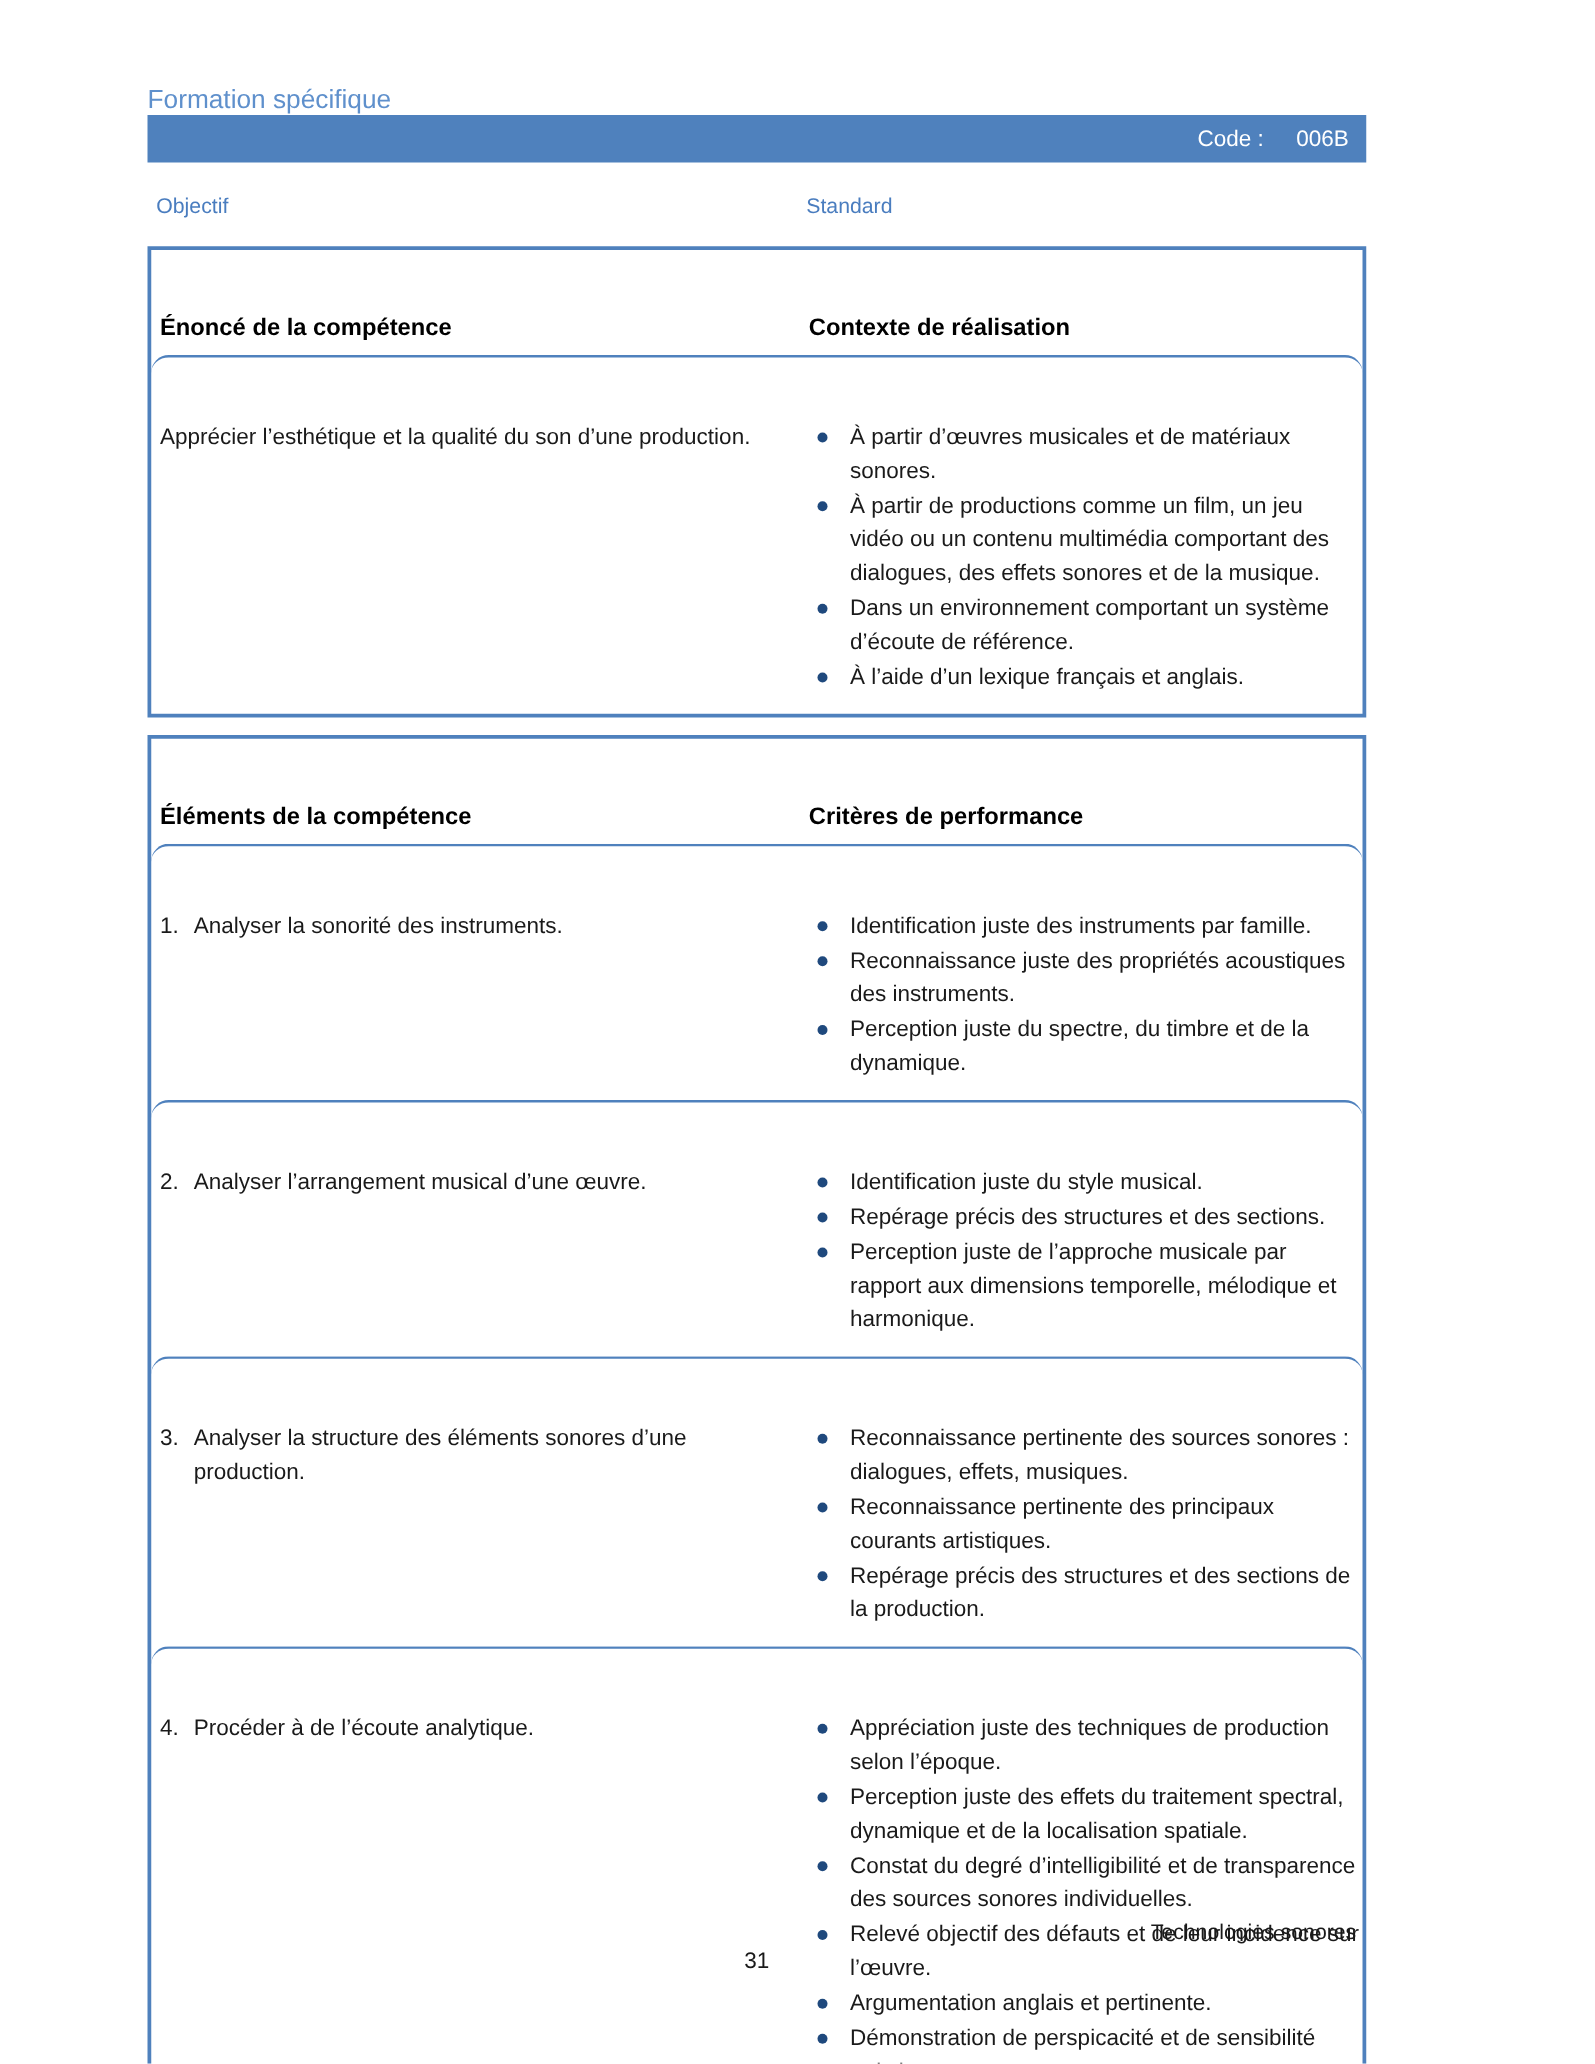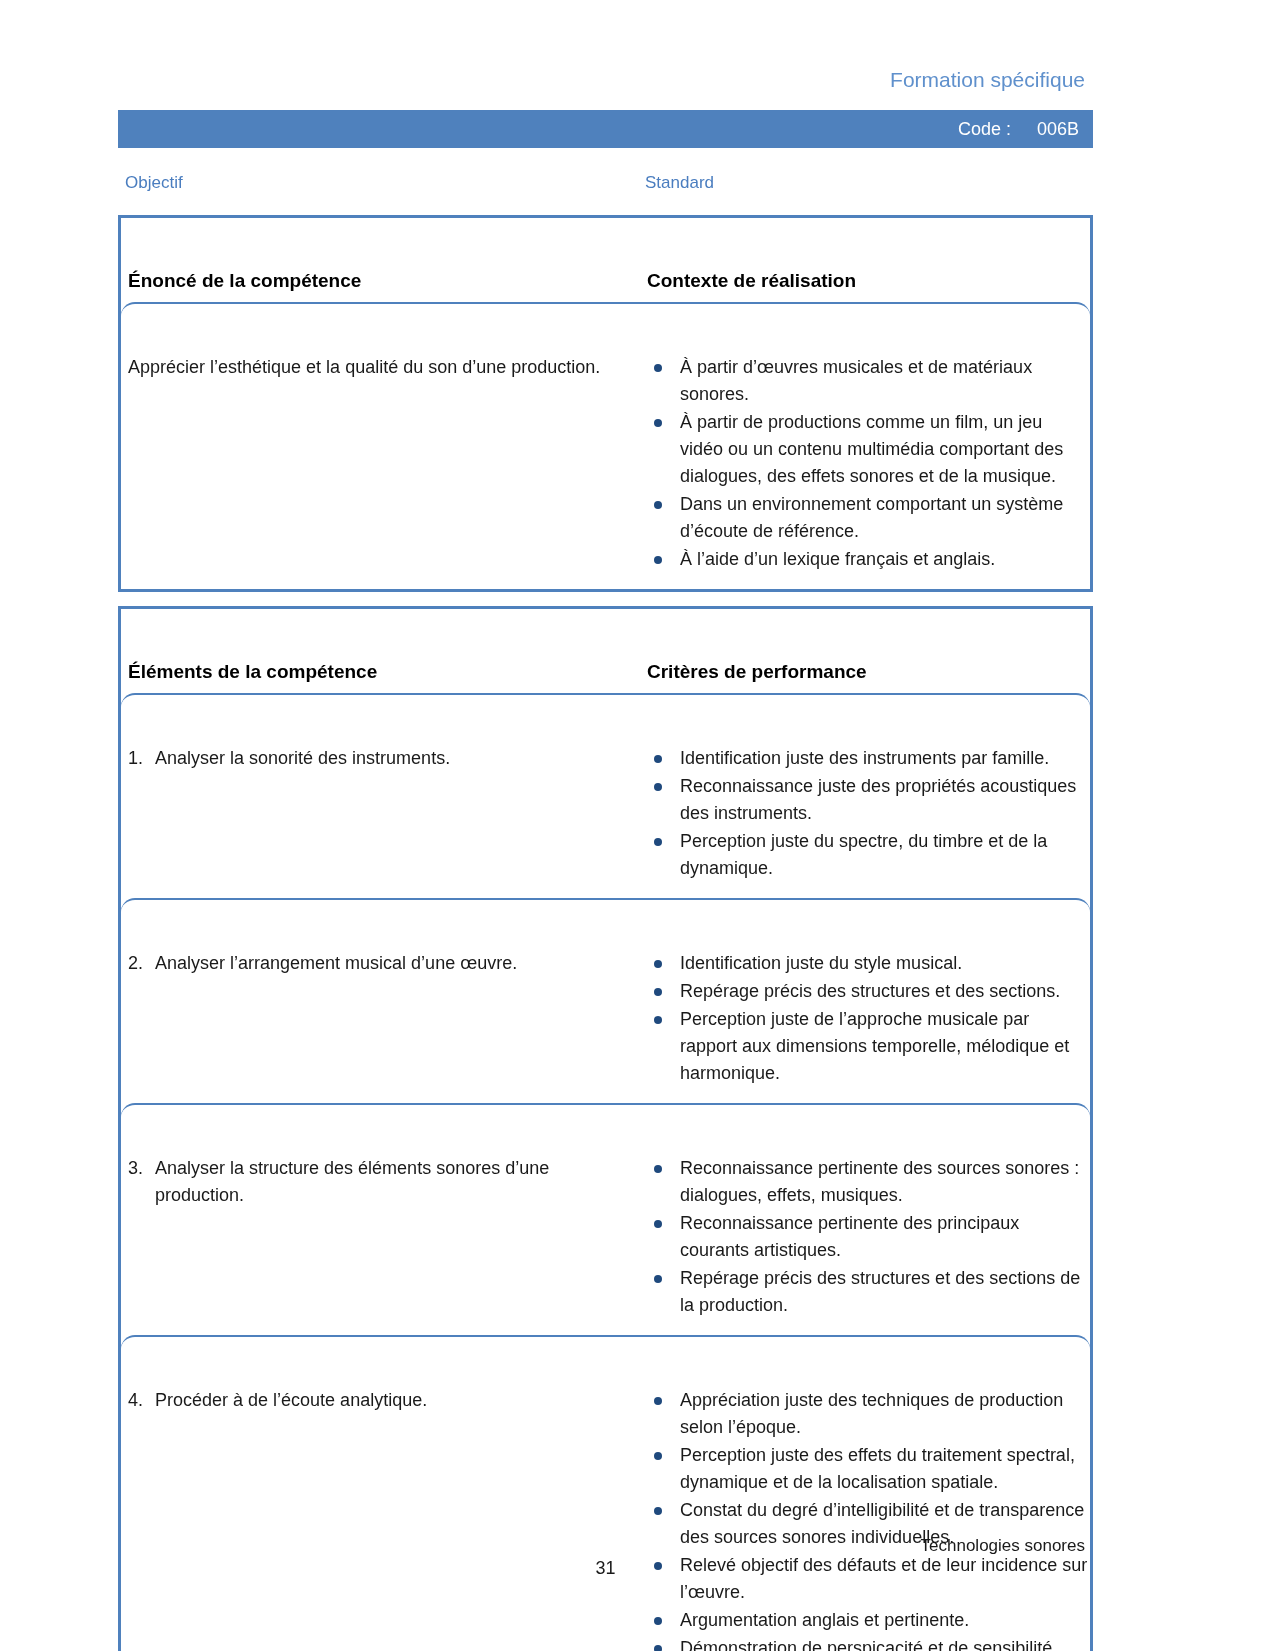--- a/index.html
+++ b/index.html
@@ -14,28 +14,26 @@
     position:relative;
     width:1276px;height:1651px;
     background:#ffffff;
     font-family:"Liberation Sans", sans-serif;
     color:var(--text);
     overflow:hidden;
   }
   .content{position:absolute;left:118px;top:0;width:975px;}
   .eyebrow{
     margin-top:68px;
-    text-align:right;
     padding-right:8px;
     color:var(--eyebrow);
     font-size:21px;
     line-height:24px;
   }
   .code-bar{
-    margin-top:18px;
     height:38px;
     background:var(--accent);
     color:#ffffff;
     display:flex;
     justify-content:flex-end;
     align-items:center;
     padding-right:14px;
     box-sizing:border-box;
     font-size:18px;
   }

